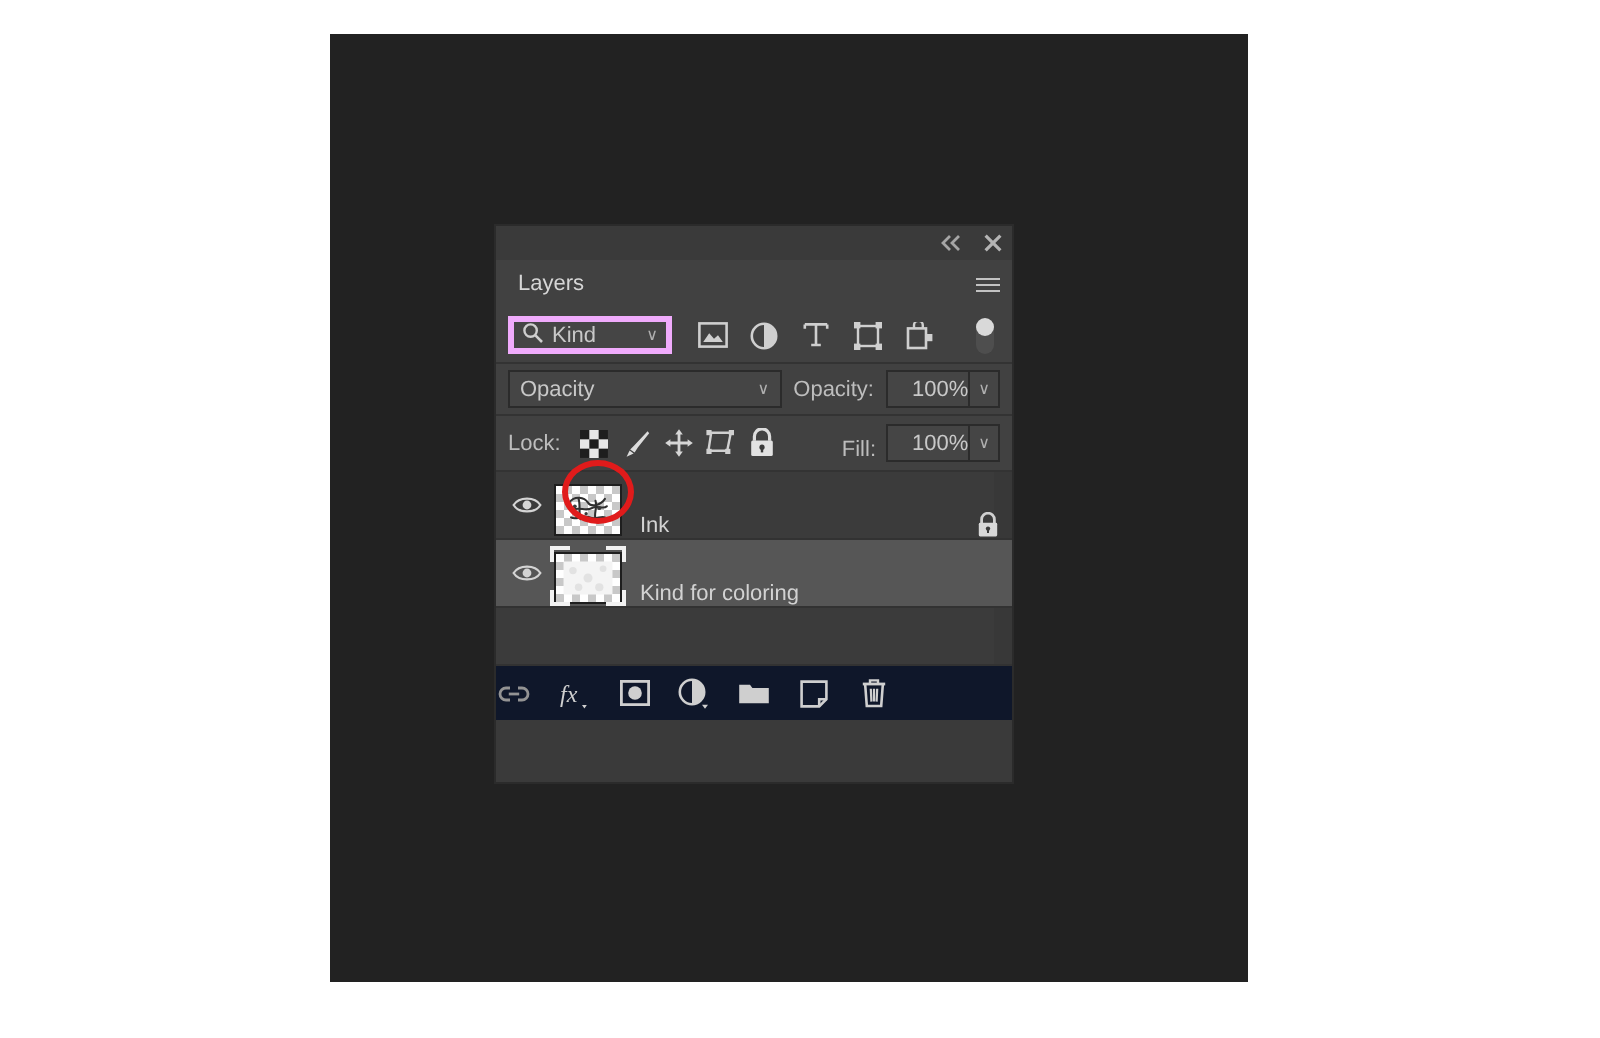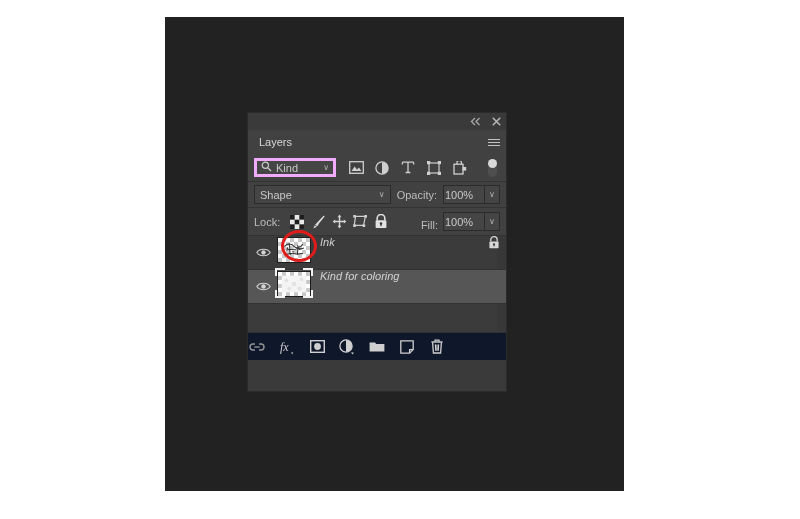--- a/index.html
+++ b/index.html
@@ -131,21 +131,21 @@
     display: flex; align-items: center;
     padding: 0 5px;
     font-size: 11px; color: #c8c8c8;
   }
   .blend-select .chev { margin-left: auto; color: #b0b0b0; font-size: 8px; }
   .field-label { font-size: 11px; color: #bdbdbd; }
   .numbox {
     width: 42px; height: 19px;
     background: #454545; border: 1px solid #2b2b2b;
     display: flex; align-items: center; justify-content: flex-start;
-    padding-left: 1px;
+    padding-left: 12px;
     font-size: 11px; color: #c8c8c8;
   }
   .num-chev {
     width: 15px; height: 19px;
     background: #454545; border: 1px solid #2b2b2b; border-left: none;
     display: flex; align-items: center; justify-content: center;
     color: #b0b0b0; font-size: 8px;
   }
   .numwrap { display: flex; }
 
@@ -168,25 +168,24 @@
   .fill-group { margin-left: auto; display:flex; align-items:flex-end; gap:5px; }
 
   
   .layer-list {
     background: #3b3b3b;
     height: 96px;
     position: relative;
   }
   .layer-row {
     height: 34px;
-    display: flex; align-items: flex-start;
+    display: flex; align-items: flex-end;
     border-bottom: 1px solid #323232;
     padding-left: 4px;
     position: relative;
-    font-style: italic;
   }
   .layer-row.selected { background: #565656; }
   .eye {
     width: 22px; height: 100%;
     display:flex; align-items:center; justify-content:center;
     cursor:pointer;
   }
   .thumb-wrap {
     width: 36px; height: 28px;
     margin-left: 2px;
@@ -340,21 +339,21 @@
           </svg>
         </div>
         <div class="fi tglt">
           <div class="toggle-pill"></div>
         </div>
       </div>
     </div>
 
     <div class="blend-row">
       <div class="blend-select">
-        <span>Shape</span>
+        <span>Opacity</span>
         <span class="chev">∨</span>
       </div>
       <span class="field-label">Opacity:</span>
       <div class="numwrap">
         <div class="numbox">100%</div>
         <div class="num-chev">∨</div>
       </div>
     </div>
 
     <div class="lock-row">

